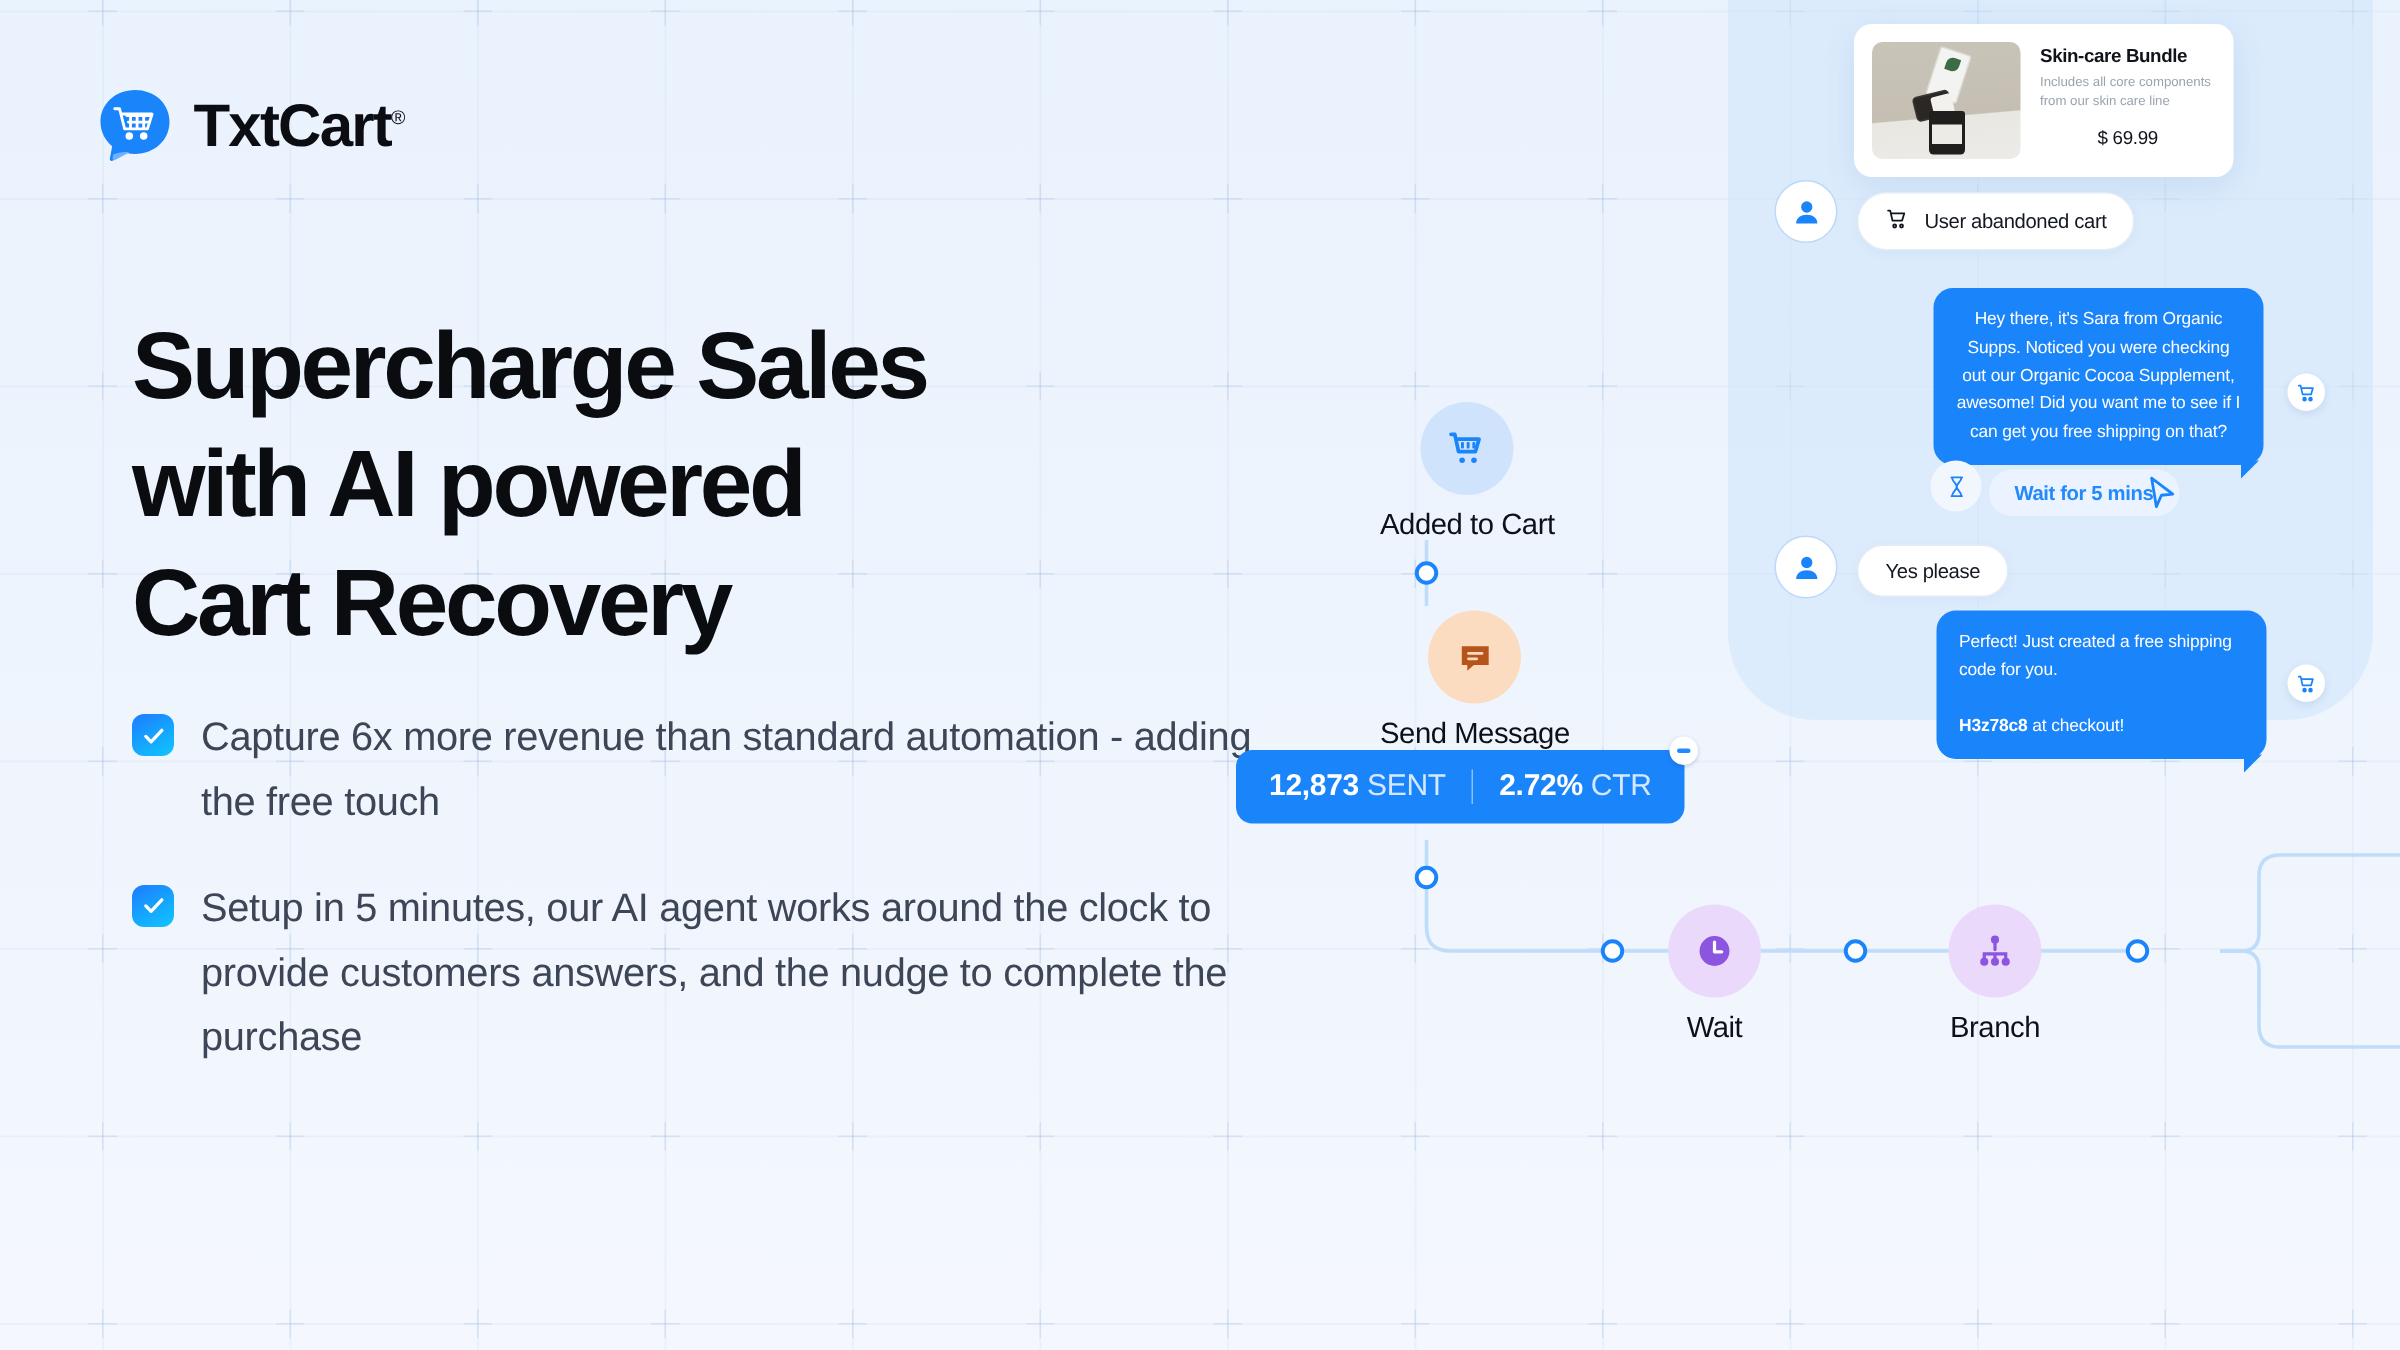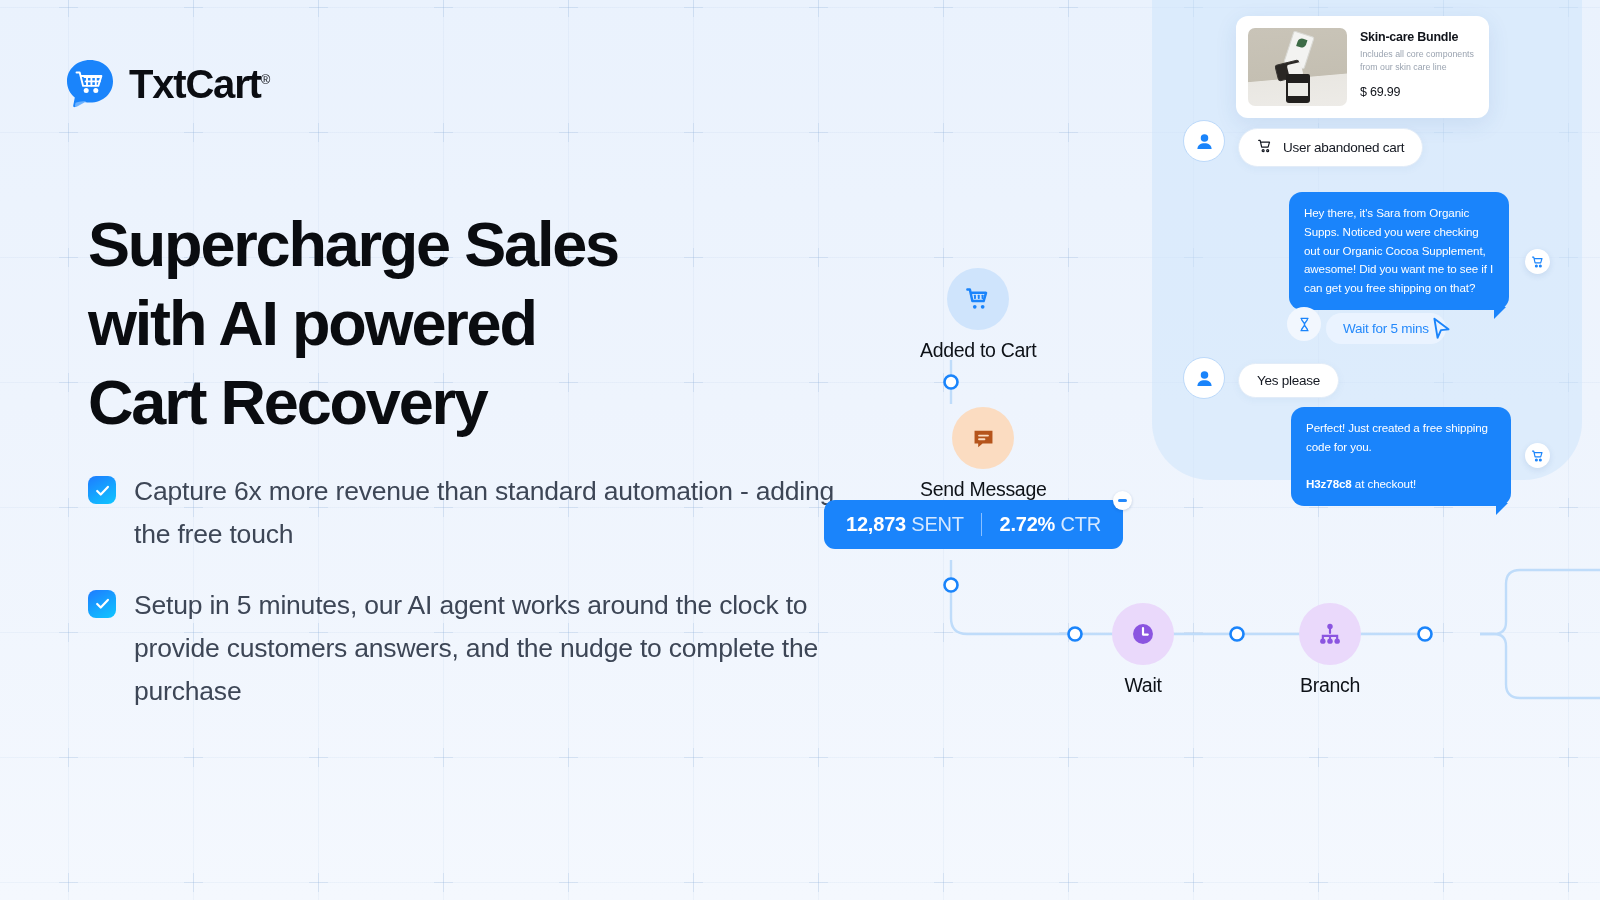--- a/index.html
+++ b/index.html
@@ -142,37 +142,37 @@
   .pt-b { position:absolute; width: 25px; height: 17px; background:#2a2724; border-radius:3px;
           left: 28px; top: 34px; transform: rotate(-14deg); border:1px solid #3a3733;}
   .pt-b::after{content:"";position:absolute;right:-2px;top:2px;width:14px;height:13px;background:#f2f1ee;border-radius:2px;}
   .pt-c { position:absolute; width: 24px; height: 29px; background:#211f1d; border-radius:2px 2px 3px 3px;
           left: 38px; top: 46px; }
   .pt-c::after{content:"";position:absolute;left:2px;top:9px;width:20px;height:13px;background:#ecebe6;}
 
   .product-info { padding-top: 2px; }
   .product-title { font-size: 12.5px; font-weight: 700; color: #10131a; letter-spacing: -0.25px; }
   .product-desc { margin-top: 4px; font-size: 8.8px; line-height: 1.45; color: #9aa3b0; }
-  .product-price { margin-top: 11px; font-size: 12.5px; font-weight: 500; color: #10131a; letter-spacing: -0.2px; }
+  .product-price { margin-top: 11px; font-size: 12.5px; font-weight: 500; color: #10131a; letter-spacing: -0.2px; text-align: center; }
 
   .avatar {
     position: absolute; width: 42px; height: 42px; border-radius: 50%;
     background: #ffffff; border: 1.6px solid #bcd9fa;
     display: flex; align-items: center; justify-content: center;
   }
   .pill-white {
     position: absolute; background: #ffffff; border: 1px solid #e2ecf8;
     border-radius: 999px; display: flex; align-items: center; gap: 10px;
     padding: 9px 18px; font-size: 13.5px; color: #141821; letter-spacing: -0.25px;
     box-shadow: 0 2px 8px rgba(40,90,160,.05);
   }
   .pill-softblue {
     position: absolute; background: #eaf3ff; border-radius: 999px;
     padding: 8px 17px; font-size: 13.5px; color: #2489fb; letter-spacing: -0.25px;
-    font-weight: 400;
+    font-weight: 700;
   }
   .hourglass-chip {
     position: absolute; width: 34px; height: 34px; border-radius: 50%;
     background: #f2f7fe; display: flex; align-items: center; justify-content: center;
   }
 
   .msg-blue {
     position: absolute; background: #1a84fb; color: #ffffff;
     border-radius: 13px; padding: 12px 15px;
     font-size: 11.6px; line-height: 1.62; letter-spacing: -0.1px;
@@ -449,21 +449,21 @@
       <span>
         <svg viewBox="0 0 24 24" width="16" height="16" fill="none" stroke="#12161f" stroke-width="1.8" stroke-linecap="round" stroke-linejoin="round">
           <path d="M2.6 3.6h2.1l2.3 10h9.6l2.2-7.3H6.4"></path>
           <circle cx="9.2" cy="19" r="1.5"></circle>
             <circle cx="16" cy="19" r="1.5"></circle>
         </svg>
       </span>
       <span>User abandoned cart</span>
     </div>
 
-    <div class="msg-blue" style="left:133px; top:192px; width:220px;">
+    <div class="msg-blue" style="left:133px; top:192px; width:220px;text-align:center;">
       <span>Hey there, it's Sara from Organic Supps. Noticed you were checking out our Organic Cocoa Supplement, awesome! Did you want me to see if I can get you free shipping on that?</span>
       <span class="tail"></span>
     </div>
     <div class="cart-badge" style="left:369px; top:249px;">
       <svg viewBox="0 0 24 24" width="14" height="14" fill="none" stroke="#1a84fb" stroke-width="2" stroke-linecap="round" stroke-linejoin="round">
         <path d="M2.6 3.6h2.1l2.3 10h9.6l2.2-7.3H6.4"></path>
         <circle cx="9.2" cy="19" r="1.6" fill="#1a84fb"></circle>
           <circle cx="16" cy="19" r="1.6" fill="#1a84fb"></circle>
       </svg>
     </div>

